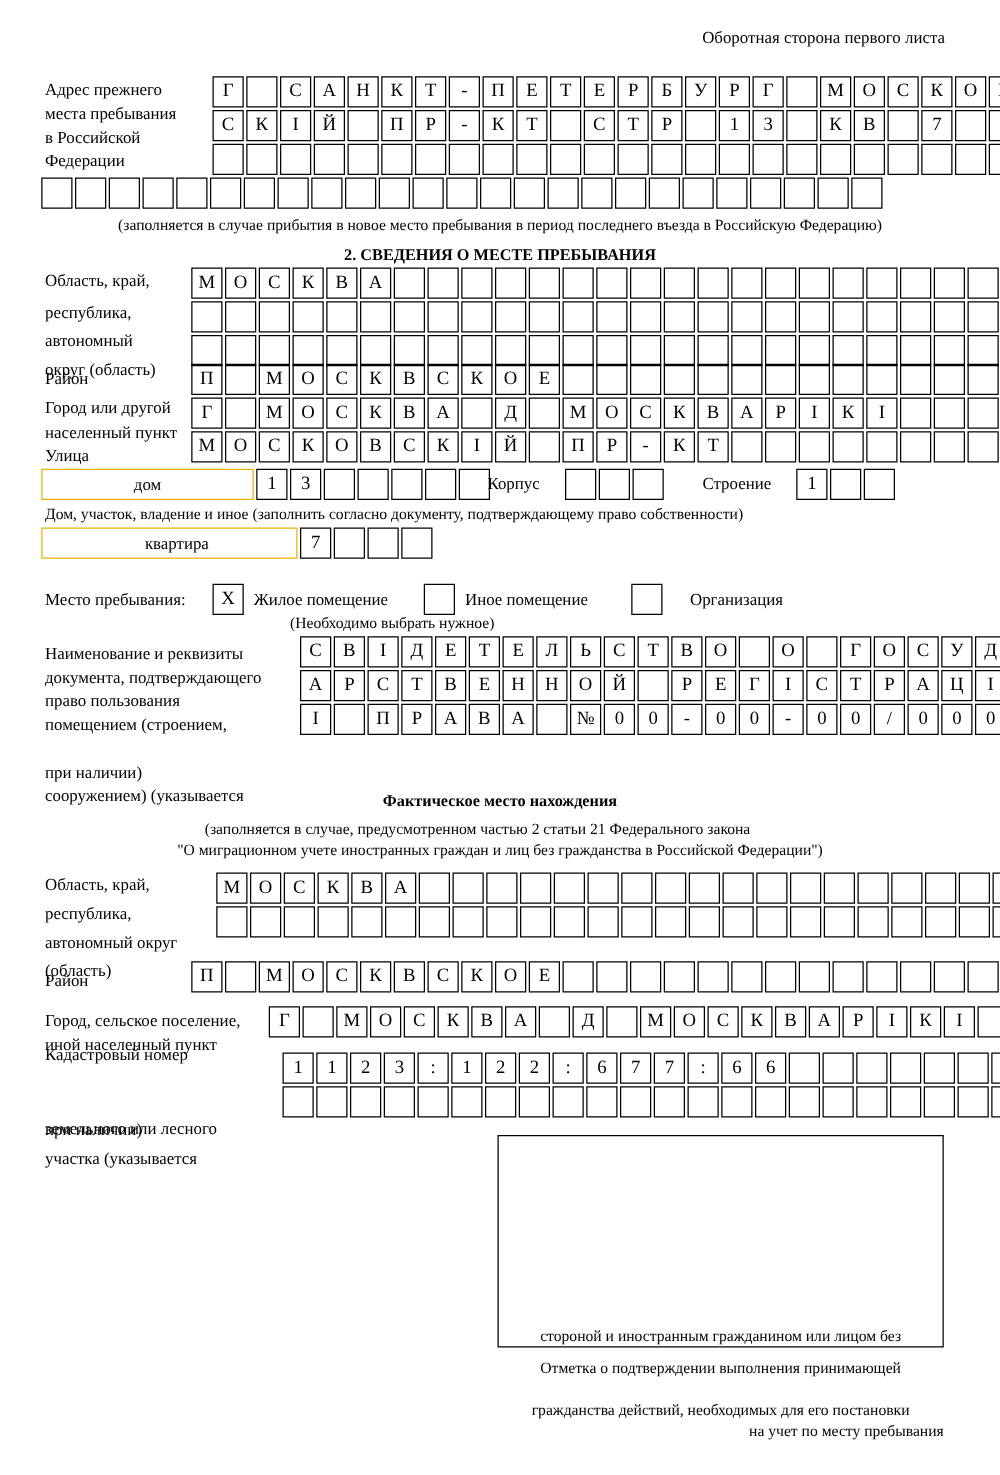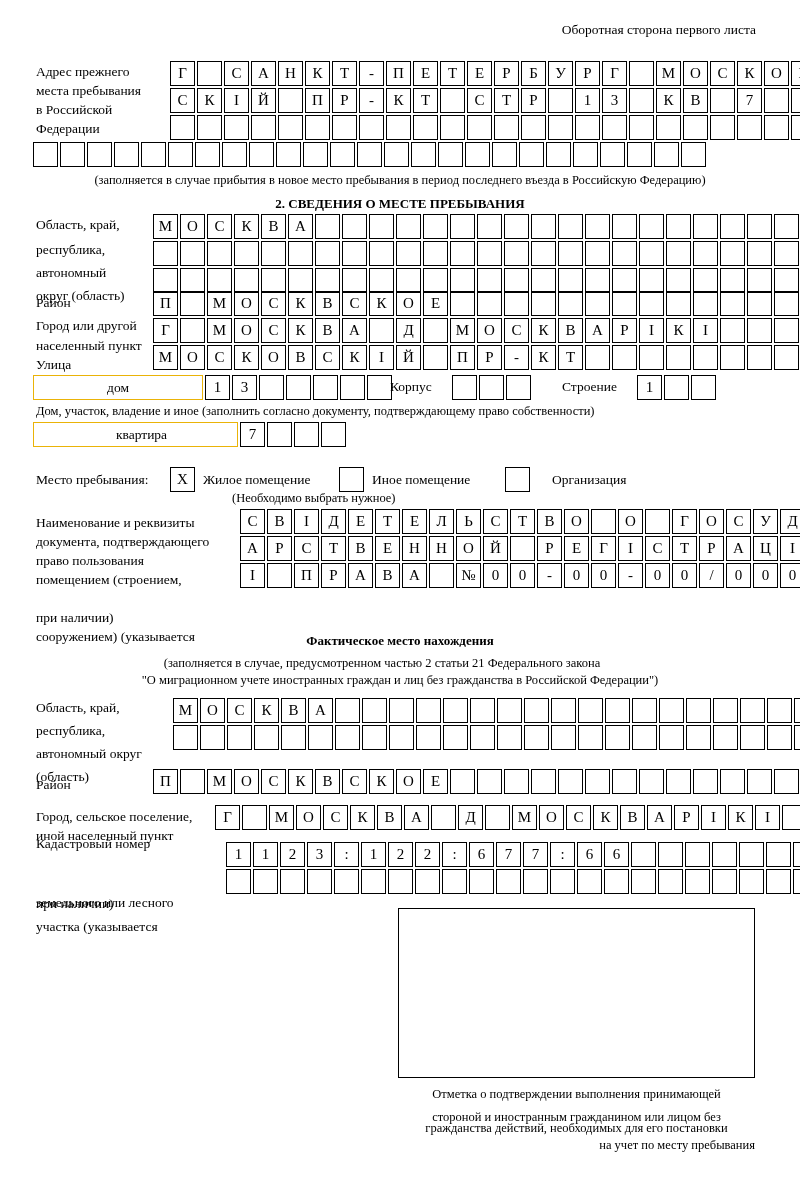--- a/index.html
+++ b/index.html
@@ -666,17 +666,17 @@
       <div class="cell blank"></div>
       <div class="cell blank"></div>
       <div class="cell blank"></div>
       <div class="cell blank"></div>
       <div class="cell blank"></div>
       <div class="cell blank"></div>
     </div>
 
   <div class="bigbox" style="left:398px; top:908px; width:357px; height:170px;"></div>
   <div class="footnote" style="left:398px; top:1086px; width:357px;">Отметка о подтверждении выполнения принимающей</div>
-  <div class="footnote" style="left:398px; top:1061px; width:357px;margin-top:48px;">стороной и иностранным гражданином или лицом без</div>
+  <div class="footnote" style="left:398px; top:1061px; width:357px;">стороной и иностранным гражданином или лицом без</div>
   <div class="footnote" style="left:398px; top:1120px; width:357px;">гражданства действий, необходимых для его постановки</div>
   <div class="footnote" style="left:398px; top:1137px; width:357px;text-align:right;">на учет по месту пребывания</div>
 
 </div>
 
 </body></html>

